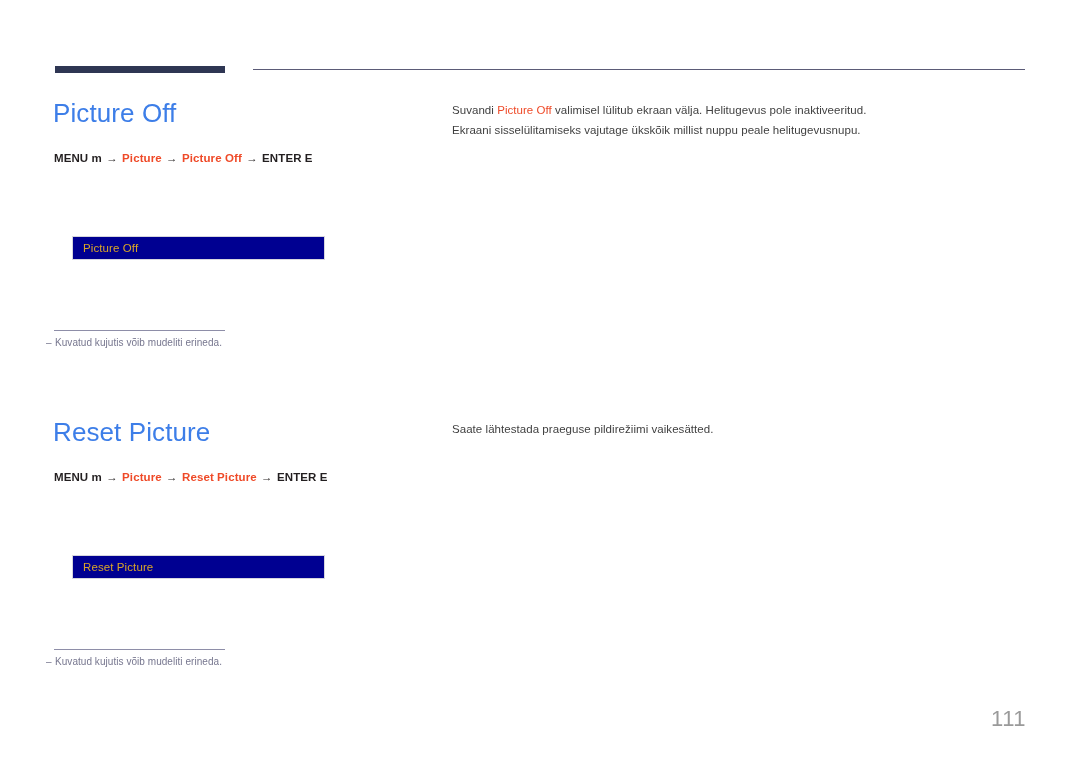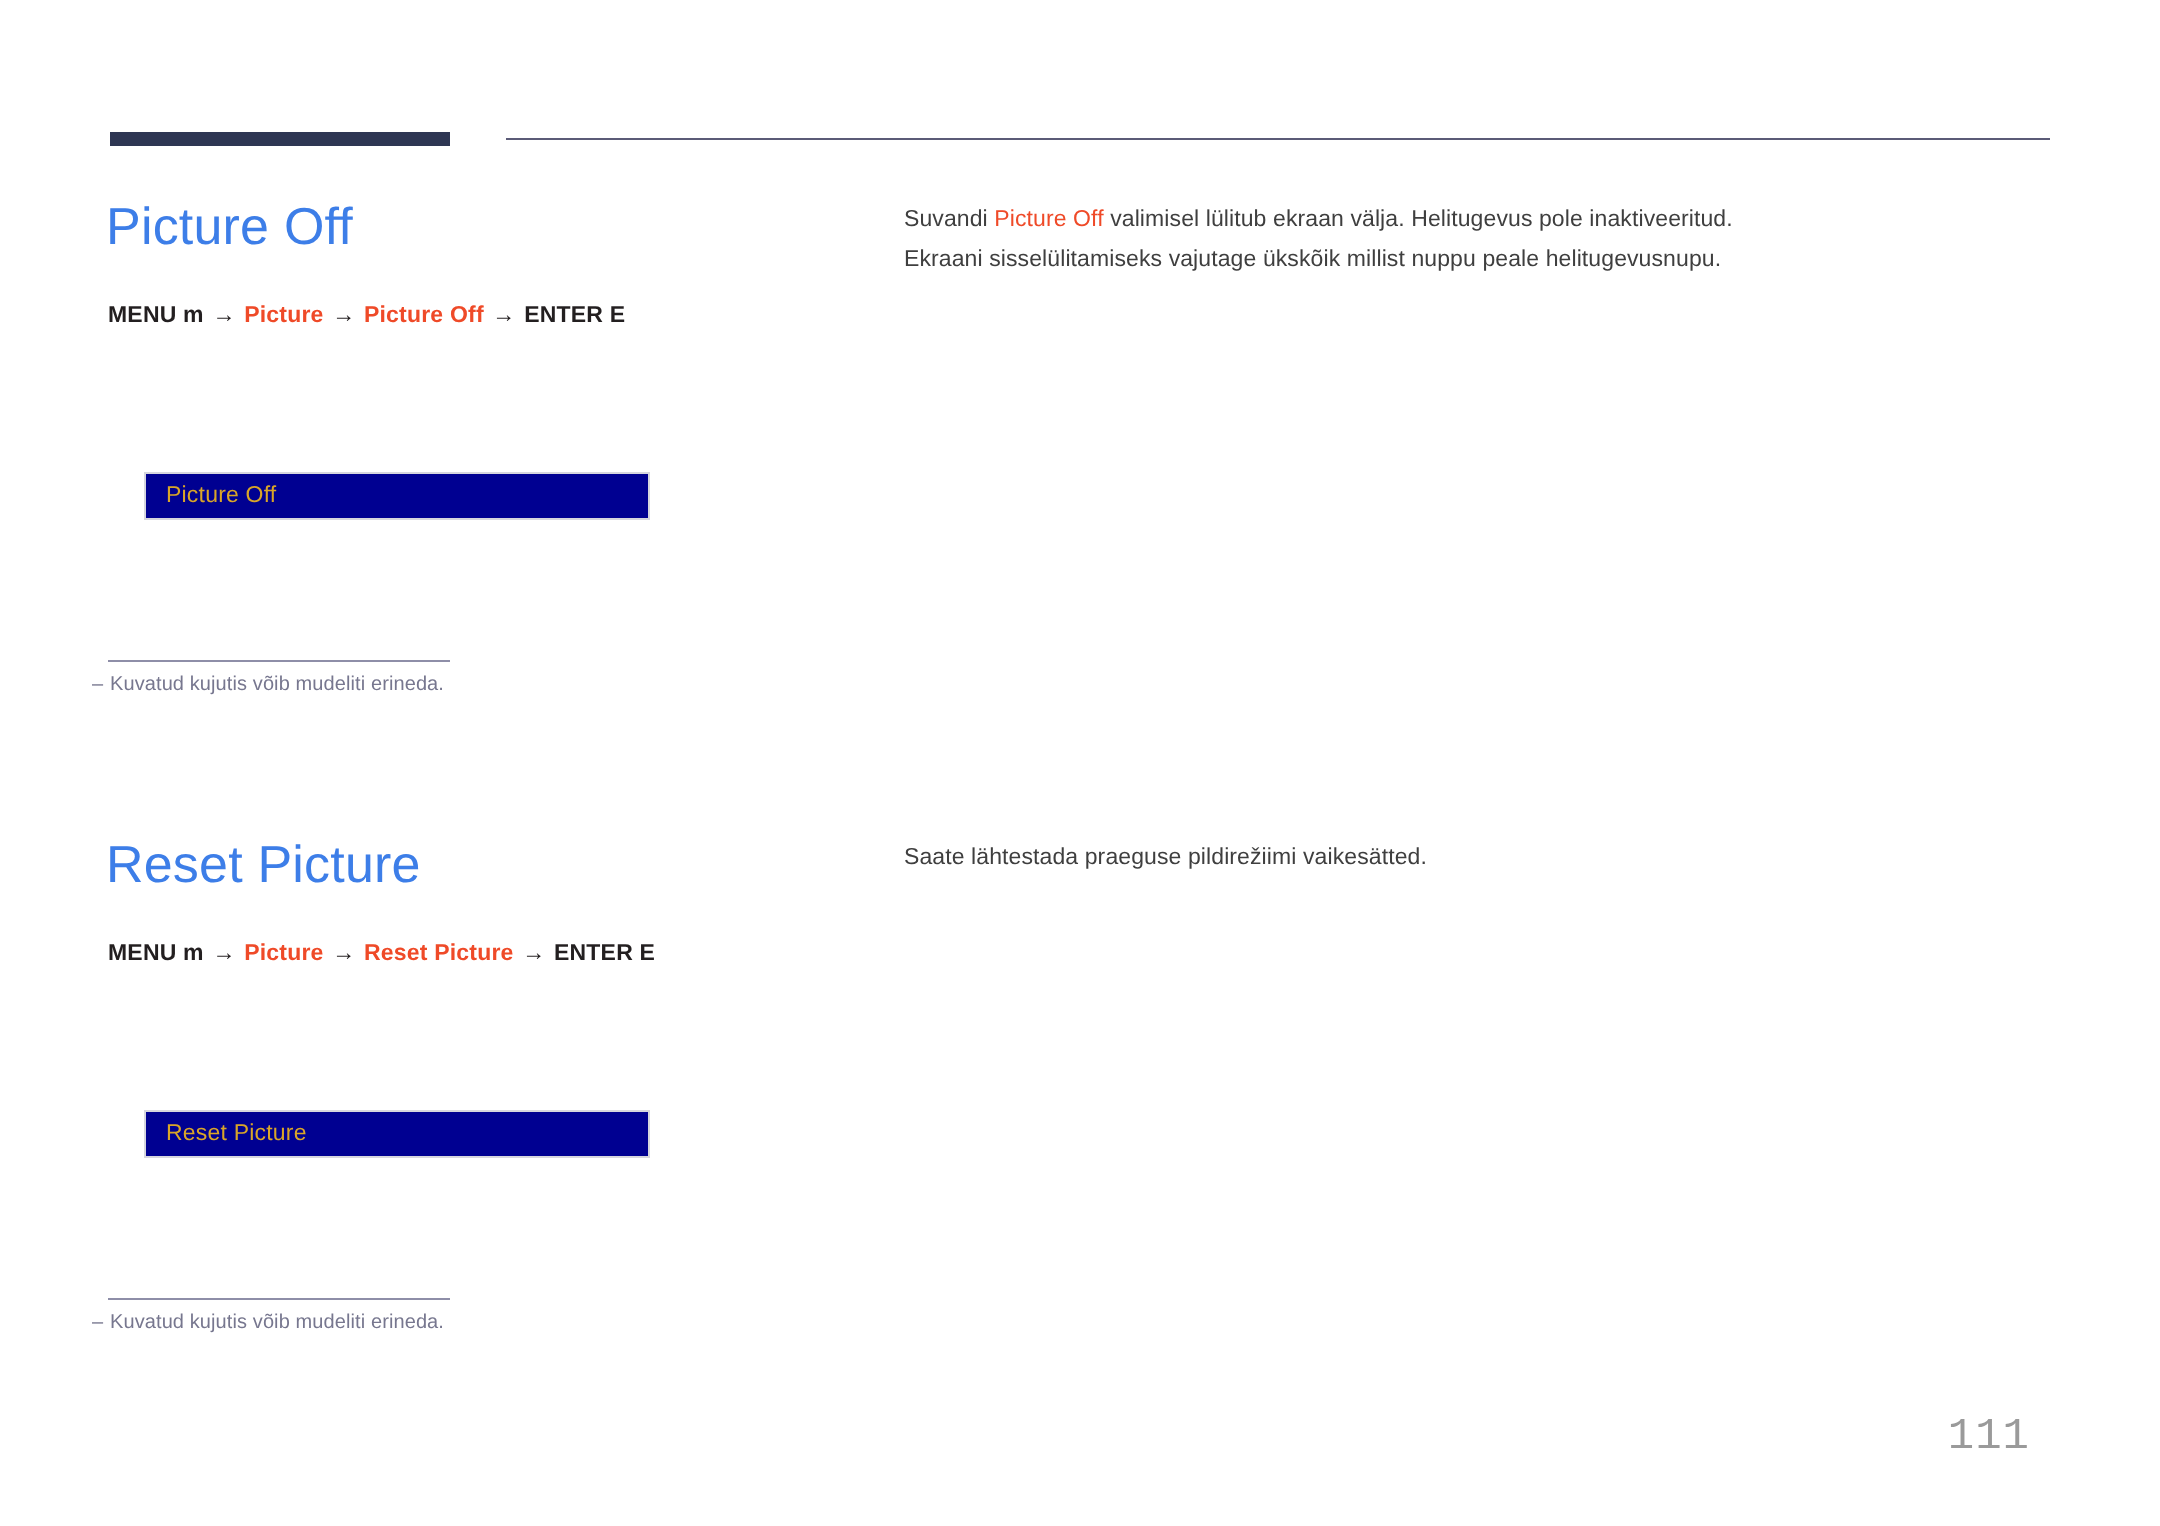--- a/index.html
+++ b/index.html
@@ -128,26 +128,25 @@
     line-height: 20px;
     color: #3f3f3f;
     letter-spacing: 0.05px;
   }
   .body-copy .accent { color: #ef4a28; }
   .body-copy p { margin: 0; }
 
   
   .page-number {
     position: absolute;
-    right: 65px;
+    right: 54px;
     top: 706px;
     font-size: 22px;
     color: #9a9a9a;
     letter-spacing: 0.5px;
-    font-family: Liberation Mono, monospace;
   }
 </style>
 </head>
 <body>
 
 <div class="page">
 
   <div class="header-rule-thick"></div>
   <div class="header-rule-thin"></div>
 

